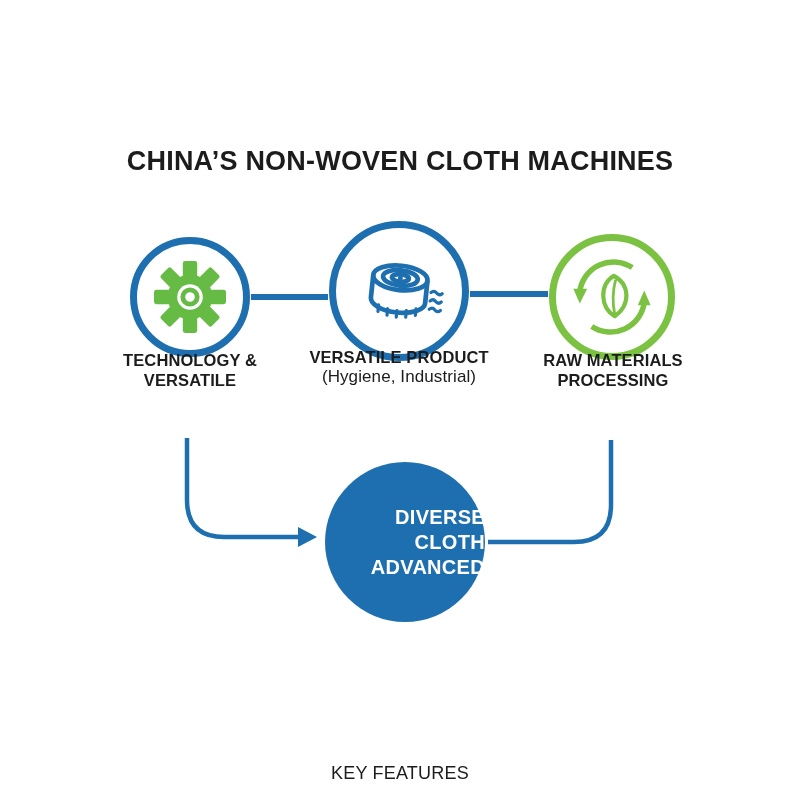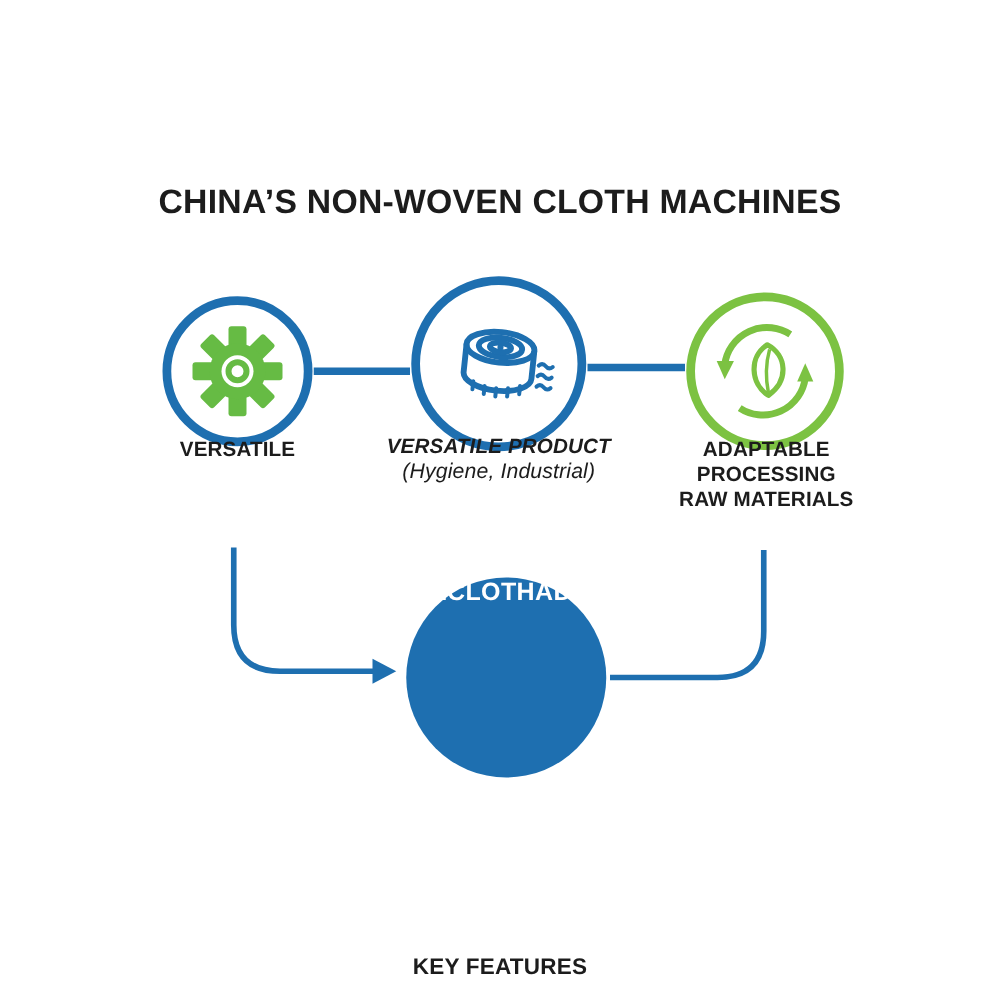--- a/index.html
+++ b/index.html
@@ -39,38 +39,38 @@
   .ring-2 { left:329px; top:221px; width:140px; height:140px; }
   .ring-3 { left:549px; top:234px; width:126px; height:126px; }
 
   .node-label {
     position:absolute; text-align:center; z-index:2;
     font-weight:700; font-size:16.5px; line-height:20px;
     color:var(--ink,#1c1c1c); letter-spacing:0.1px;
   }
   .node-label span { display:block; }
   .label-1 { left:80px;  top:350px; width:220px; }
-  .label-2 { left:283px; top:347px; width:232px;font-style:italic; }
+  .label-2 { left:283px; top:347px; width:232px; }
   .label-3 { left:503px; top:350px; width:220px; }
   .label-sub { font-weight:400; font-size:17px; }
 
   .center-circle {
     position:absolute; left:325px; top:462px; width:160px; height:160px;
     border-radius:50%; background:var(--blue,#1e6fb0);
-    display:flex; flex-direction:row; align-items:flex-start; justify-content:center;
+    display:flex; flex-direction:column; align-items:flex-end; justify-content:center;
     z-index:3; text-align:center;
   }
   .center-circle span {
     display:block; color:#ffffff; font-weight:700;
     font-size:20px; line-height:25px; letter-spacing:0.3px;
   }
 
   .footer {
     position:absolute; top:763px; left:0; width:800px;
-    text-align:center; font-weight:700; font-size:18px;
+    text-align:center; font-weight:400; font-size:18px;
     color:var(--ink,#1c1c1c); letter-spacing:0.2px;
   }
 </style>
 </head>
 <body>
 
 <div class="canvas">
 
   <h1 class="title">CHINA’S NON-WOVEN CLOTH MACHINES</h1>
 
@@ -109,20 +109,21 @@
         <g transform="rotate(315 50 50)">
             <rect x="41" y="5" width="18" height="22" rx="3"></rect>
           </g>
         <circle cx="50" cy="50" r="28"></circle>
       </g>
       <circle cx="50" cy="50" r="16" fill="#ffffff"></circle>
       <circle cx="50" cy="50" r="9" fill="none" class="stroke-gear" stroke-width="6"></circle>
     </svg>
   </div>
   <div class="node-label label-1">
+    <span>TECHNOLOGY &amp;</span>
     <span>VERSATILE</span>
   </div>
 
   <div class="ring ring-blue ring-2">
     <svg width="94" height="94" viewBox="0 0 100 100" aria-hidden="true">
       <g transform="rotate(6 50 50)">
         <g fill="none" class="stroke-blue" stroke-width="5">
           <path d="M21 36 L21 60 A29 13 0 0 0 79 60 L79 36"></path>
           <ellipse cx="50" cy="36" rx="29" ry="13"></ellipse>
           <ellipse cx="50" cy="36" rx="18.5" ry="8.2"></ellipse>
@@ -151,23 +152,22 @@
     <svg width="92" height="92" viewBox="0 0 100 100" aria-hidden="true">
       <path d="M 72 18 A 37 37 0 0 0 15 44" fill="none" class="stroke-green" stroke-width="6"></path>
       <polygon points="8,41 23,41 15,57" class="fill-green"></polygon>
       <path d="M 28 82 A 37 37 0 0 0 85 56" fill="none" class="stroke-green" stroke-width="6"></path>
       <polygon points="78,59 92,59 85,43" class="fill-green"></polygon>
       <path d="M52 27 C 69 36 71 58 53 71 C 37 61 36 37 52 27 Z" fill="none" class="stroke-green" stroke-width="4.5" stroke-linejoin="round"></path>
       <path d="M53 69 Q 49 49 54 31" fill="none" class="stroke-green" stroke-width="3"></path>
     </svg>
   </div>
   <div class="node-label label-3">
-    <span>ADAPTABLE</span>
+    <span>RAW MATERIALS</span>
     <span>PROCESSING</span>
-    <span>RAW MATERIALS</span>
   </div>
 
   <div class="center-circle">
     <span>DIVERSE</span>
     <span>CLOTH</span>
     <span>ADVANCED</span>
   </div>
 
   <div class="footer">KEY FEATURES</div>
 

